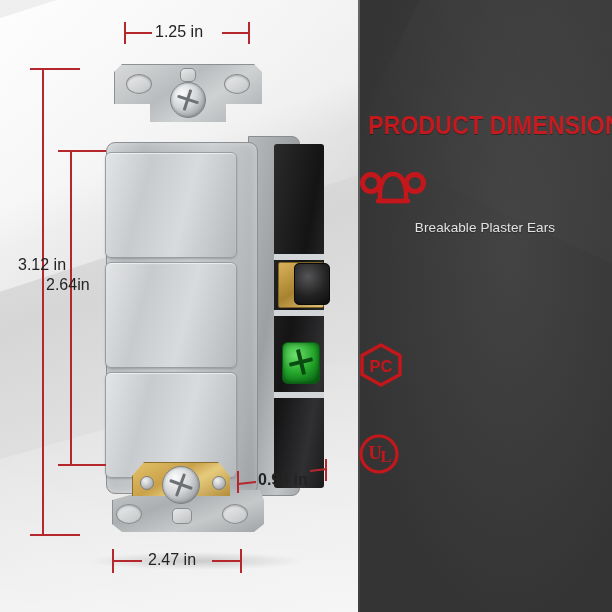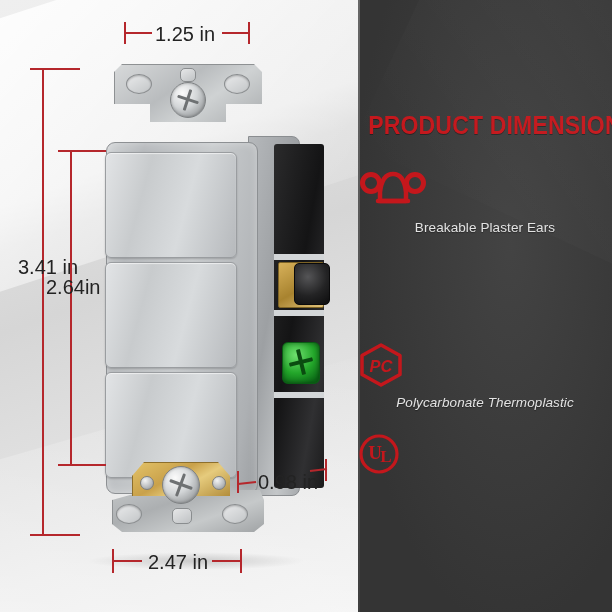--- a/index.html
+++ b/index.html
@@ -60,31 +60,31 @@
   }
   .feature .ficon{
     display:block;margin:0 auto 10px auto;height:42px;line-height:0;
   }
   .feature .flabel{
     display:block;color:#e3e3e3;font-size:13.5px;letter-spacing:.1px;
     text-shadow:0 1px 1px rgba(0,0,0,.4);
   }
   #feat-0{top:168px;}
   #feat-1{top:258px;}
-  #feat-2{top:343px;font-style:italic;}
+  #feat-2{top:343px;}
   #feat-3{top:433px;}
 
   
   .dim{position:absolute;}
   .dim-line-v{position:absolute;width:2px;background:#b5272c;}
   .dim-line-h{position:absolute;height:2px;background:#b5272c;}
   .tick-h{position:absolute;height:2px;background:#b5272c;}
   .tick-v{position:absolute;width:2px;background:#b5272c;}
   .dim-label{
-    position:absolute;color:#232323;font-size:20px;white-space:nowrap;
+    position:absolute;color:#232323;font-size:16px;white-space:nowrap;
   }
 
   
   .product{position:absolute;left:96px;top:58px;width:240px;height:510px;}
 
   
   .strap{
     position:absolute;
     background:linear-gradient(145deg,#d7d9da 0%,#b9bcbe 40%,#cfd2d3 62%,#a9acae 100%);
     border:1px solid #8e9193;
@@ -249,38 +249,38 @@
       <div class="tick-v" style="left:248px;top:22px;height:22px;"></div>
       <div class="dim-line-h" style="left:124px;top:32px;width:28px;"></div>
       <div class="dim-line-h" style="left:222px;top:32px;width:27px;"></div>
       <div class="dim-label" style="left:155px;top:23px;">1.25 in</div>
     </div>
 
     <div class="dim">
       <div class="tick-h" style="left:30px;top:68px;width:50px;"></div>
       <div class="dim-line-v" style="left:42px;top:68px;height:468px;"></div>
       <div class="tick-h" style="left:30px;top:534px;width:50px;"></div>
-      <div class="dim-label" style="left:18px;top:256px;">3.41 in</div>
+      <div class="dim-label" style="left:18px;top:256px;">3.12 in</div>
     </div>
 
     <div class="dim">
       <div class="tick-h" style="left:58px;top:150px;width:48px;"></div>
       <div class="dim-line-v" style="left:70px;top:150px;height:316px;"></div>
       <div class="tick-h" style="left:58px;top:464px;width:48px;"></div>
       <div class="dim-label" style="left:46px;top:276px;">2.64in</div>
     </div>
 
     <div class="dim" style="left:0;top:0;">
       <svg width="130" height="60" style="position:absolute;left:230px;top:455px;overflow:visible;">
         <line x1="8" y1="38" x2="8" y2="16" stroke="#b5272c" stroke-width="2"></line>
         <line x1="96" y1="26" x2="96" y2="4" stroke="#b5272c" stroke-width="2"></line>
         <line x1="8" y1="29" x2="26" y2="27" stroke="#b5272c" stroke-width="2"></line>
         <line x1="80" y1="16" x2="97" y2="14" stroke="#b5272c" stroke-width="2"></line>
       </svg>
-      <div class="dim-label" style="left:258px;top:471px;">0.98 in</div>
+      <div class="dim-label" style="left:258px;top:471px;font-weight:bold;">0.98 in</div>
     </div>
 
     <div class="dim">
       <div class="tick-v" style="left:112px;top:549px;height:24px;"></div>
       <div class="tick-v" style="left:240px;top:549px;height:24px;"></div>
       <div class="dim-line-h" style="left:112px;top:560px;width:30px;"></div>
       <div class="dim-line-h" style="left:212px;top:560px;width:29px;"></div>
       <div class="dim-label" style="left:148px;top:551px;">2.47 in</div>
     </div>
   </div>
@@ -303,21 +303,20 @@
     </div>
 
 
     <div class="feature" id="feat-2">
       <span class="ficon">
         <svg width="46" height="44" viewBox="0 0 46 44">
           <path d="M23 2 L42 12.5 L42 31.5 L23 42 L4 31.5 L4 12.5 Z" fill="none" stroke="#c4171c" stroke-width="3.5" stroke-linejoin="round"></path>
           <text x="23" y="28.5" text-anchor="middle" font-family="Liberation Sans, sans-serif" font-size="16.5" font-weight="bold" fill="#c4171c">PC</text>
         </svg>
       </span>
-      <span class="flabel">Polycarbonate Thermoplastic</span>
     </div>
 
     <div class="feature" id="feat-3">
       <span class="ficon">
         <svg width="42" height="42" viewBox="0 0 42 42">
           <circle cx="21" cy="21" r="18" fill="none" stroke="#c4171c" stroke-width="3.2"></circle>
           <text x="17" y="26" text-anchor="middle" font-family="Liberation Serif, serif" font-size="19" font-weight="bold" fill="#c4171c">U</text>
           <text x="28" y="29" text-anchor="middle" font-family="Liberation Serif, serif" font-size="17" font-weight="bold" fill="#c4171c">L</text>
         </svg>
       </span>

